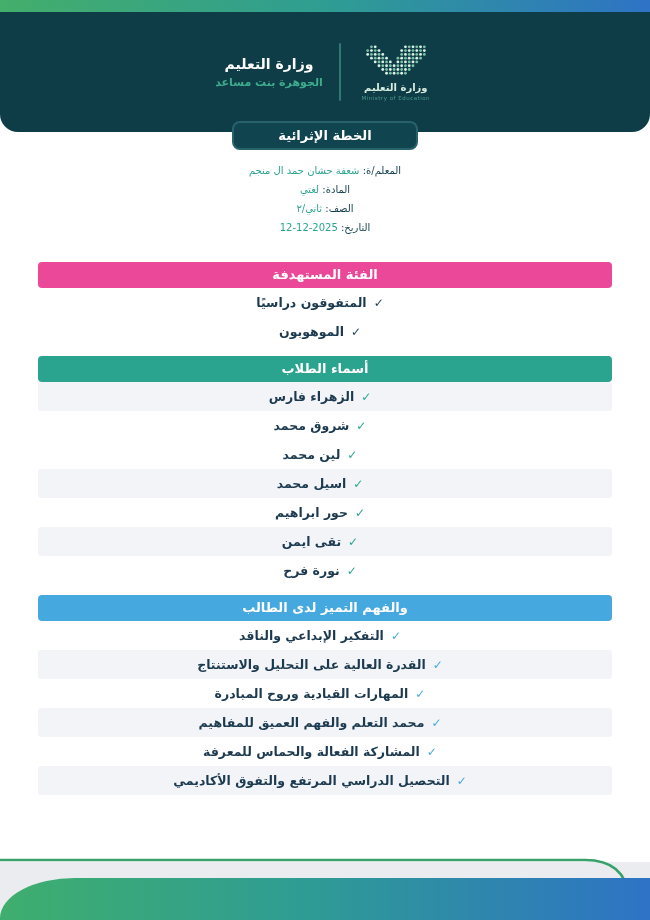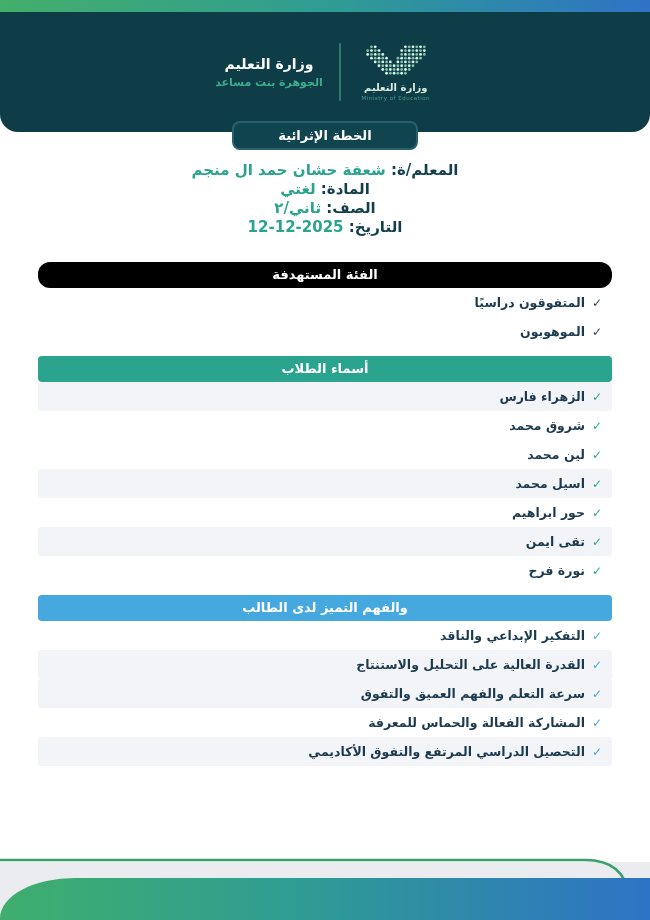--- a/index.html
+++ b/index.html
@@ -42,35 +42,35 @@
     width:186px; height:29px; z-index:2;
     background:#10444f;
     border:2px solid #27626d;
     border-radius:8px;
     color:#ffffff; font-size:13px; font-weight:bold;
     text-align:center; line-height:25px;
   }
 
   
   .meta { position:absolute; top:161px; left:0; right:0; text-align:center; }
-  .meta-line { font-size:15px; font-weight:bold; line-height:19px; color:#123f4b; }
+  .meta-line { font-size:10px; font-weight:normal; line-height:19px; color:#123f4b; }
   .meta-line .meta-value { color:#2aa38f; }
 
   
   .sections { position:absolute; top:262px; right:38px; left:38px; }
   .section { margin-bottom:10px; }
   .section-header {
     height:26px; line-height:26px; border-radius:4px;
     color:#ffffff; font-size:13px; font-weight:bold; text-align:center;
   }
   .row {
     height:29px; line-height:29px;
     padding-right:10px;
     font-size:12.5px; font-weight:bold; color:#1c3a4f;
-    text-align:right;
+    text-align:center;
     border-radius:3px;
   }
   .row.alt { background:#f3f4f8; }
   .check { display:inline-block; margin-left:7px; font-weight:bold; font-size:12px; }
 
   
   .footer-gray {
     position:absolute; top:862px; left:0; right:0; bottom:0;
     background:#ebecf0; z-index:0;
   }
@@ -195,21 +195,21 @@
     <span class="meta-value">ثاني/٢</span>
   </div>
   <div class="meta-line">
     <span class="meta-label">التاريخ:</span>
     <span class="meta-value">2025-12-12</span>
   </div>
 </div>
 
 <div class="sections">
   <div class="section">
-    <div class="section-header" style="background: #000000; border-radius: 12px;">الفئة المستهدفة</div>
+    <div class="section-header" style="background: #ec4899;">الفئة المستهدفة</div>
     <div class="section-rows">
         <div class="row"><span class="check" style="color: rgb(28, 58, 79);">✓</span><span>المتفوقون دراسيًا</span></div>
         <div class="row"><span class="check" style="color: rgb(28, 58, 79);">✓</span><span>الموهوبون</span></div>
       </div>
   </div>
   <div class="section">
     <div class="section-header" style="background: rgb(42, 163, 143);">أسماء الطلاب</div>
     <div class="section-rows">
         <div class="row alt"><span class="check" style="color: rgb(42, 163, 143);">✓</span><span>الزهراء فارس</span></div>
         <div class="row"><span class="check" style="color: rgb(42, 163, 143);">✓</span><span>شروق محمد</span></div>
@@ -218,21 +218,22 @@
         <div class="row"><span class="check" style="color: rgb(42, 163, 143);">✓</span><span>حور ابراهيم</span></div>
         <div class="row alt"><span class="check" style="color: rgb(42, 163, 143);">✓</span><span>تقى ايمن</span></div>
         <div class="row"><span class="check" style="color: rgb(42, 163, 143);">✓</span><span>نورة فرح</span></div>
       </div>
   </div>
   <div class="section">
     <div class="section-header" style="background: rgb(69, 168, 222);">والفهم التميز لدى الطالب</div>
     <div class="section-rows">
         <div class="row"><span class="check" style="color: rgb(69, 168, 222);">✓</span><span>التفكير الإبداعي والناقد</span></div>
         <div class="row alt"><span class="check" style="color: rgb(69, 168, 222);">✓</span><span>القدرة العالية على التحليل والاستنتاج</span></div>
-        <div class="row alt"><span class="check" style="color: rgb(69, 168, 222);">✓</span><span>سرعة التعلم والفهم العميق والتفوق</span></div>
+        <div class="row"><span class="check" style="color: rgb(69, 168, 222);">✓</span><span>المهارات القيادية وروح المبادرة</span></div>
+        <div class="row alt"><span class="check" style="color: rgb(69, 168, 222);">✓</span><span>محمد التعلم والفهم العميق للمفاهيم</span></div>
         <div class="row"><span class="check" style="color: rgb(69, 168, 222);">✓</span><span>المشاركة الفعالة والحماس للمعرفة</span></div>
         <div class="row alt"><span class="check" style="color: rgb(69, 168, 222);">✓</span><span>التحصيل الدراسي المرتفع والتفوق الأكاديمي</span></div>
       </div>
   </div>
 </div>
 
 <div class="footer-gray"></div>
 <svg class="footer-line" viewBox="0 0 650 75" preserveAspectRatio="none">
   <path d="M 655 15 L 580 15 L 65 15 Q 25 15 21 52 L 21 75" transform="translate(0,0)" fill="none" stroke="#38a169" stroke-width="2.5" style="transform:scaleX(-1); transform-origin:325px 0;"></path>
 </svg>

